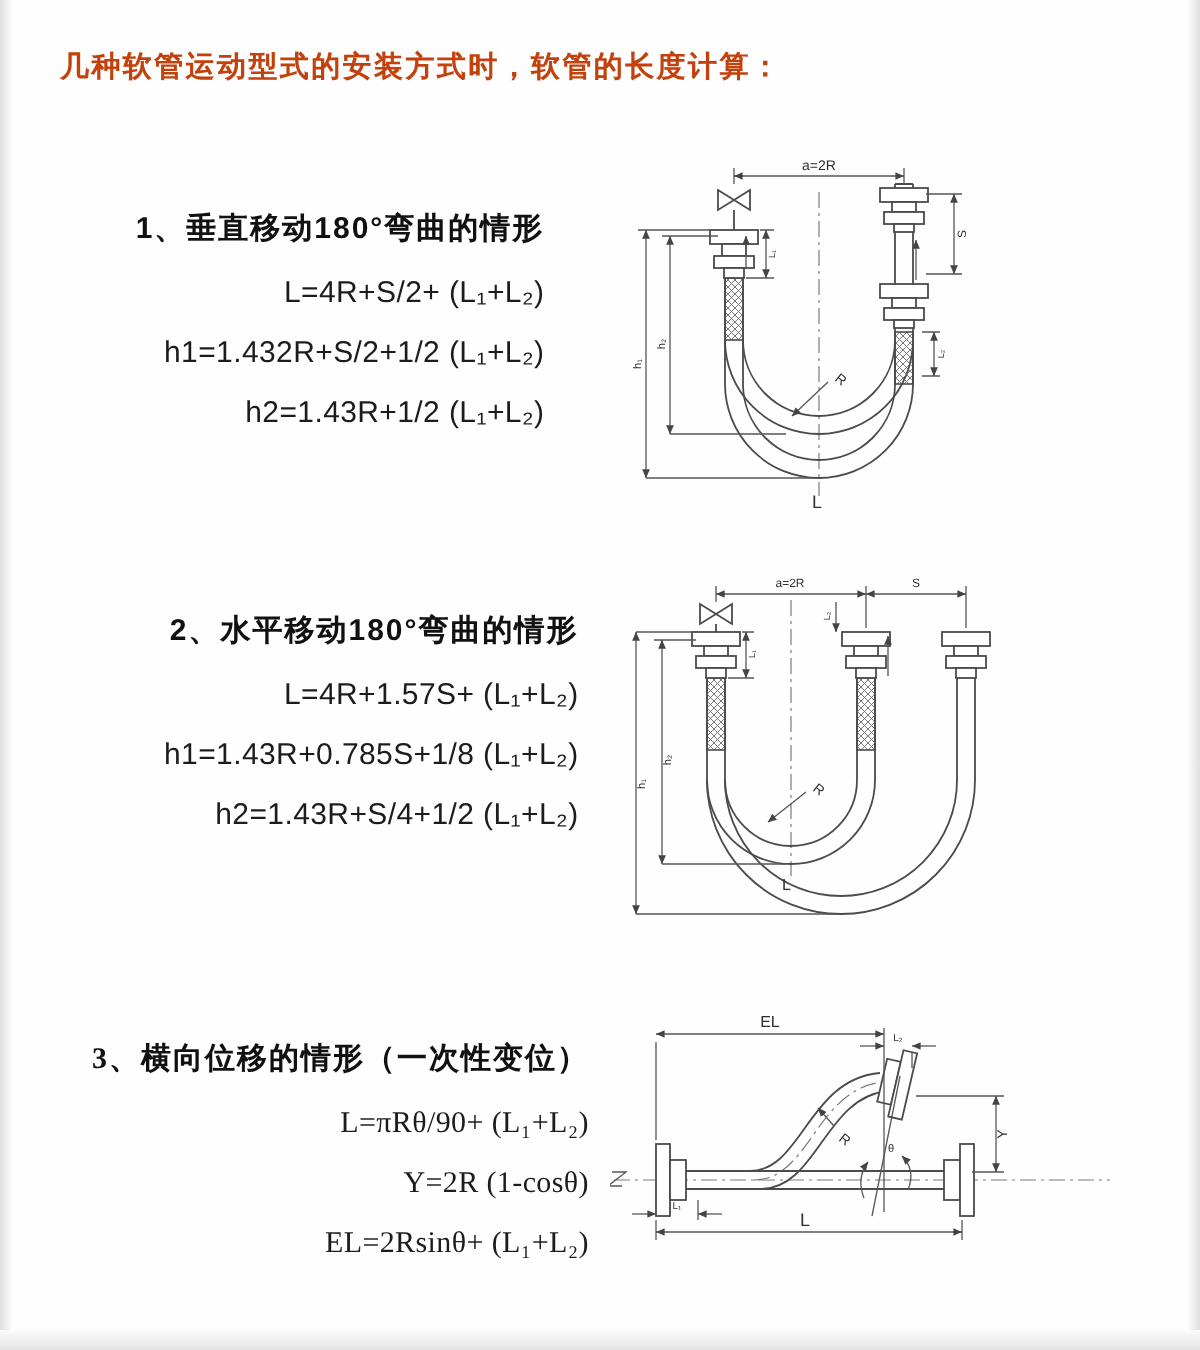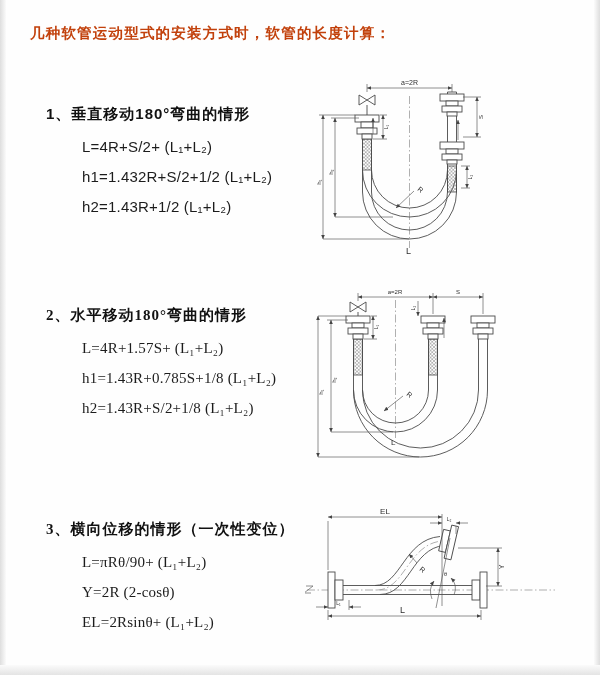--- a/index.html
+++ b/index.html
@@ -10,26 +10,26 @@
     color:#1a1a1a;
   }
   .edge{position:absolute;pointer-events:none;}
   .edge-l{left:0;top:0;width:6px;height:100%;background:linear-gradient(to right,#dedede,#fbfbfb);}
   .edge-r{right:0;top:0;width:6px;height:100%;background:linear-gradient(to left,#dedede,#fbfbfb);}
   .edge-b{left:0;bottom:0;width:100%;height:10px;background:linear-gradient(to top,#e4e4e4,#fbfbfb);}
   .title{
     position:absolute;left:30px;top:24px;
     font-size:14.5px;font-weight:bold;letter-spacing:1.2px;color:#c2410c;
   }
-  .section{position:absolute;left:46px;}
+  .section{position:absolute;left:46px;text-align:right;}
   .sec-heading{font-size:15px;font-weight:bold;letter-spacing:1px;color:#111;}
   .formulas{margin-top:8px;margin-left:36px;}
   .formula{font-size:15px;line-height:30px;letter-spacing:.2px;white-space:pre;color:#1c1c1c;}
   #sec1{top:105px;}
-  #sec2{top:306px;font-family:Liberation Serif, serif;}
+  #sec2{top:306px;}
   #sec3{top:520px;font-family:Liberation Serif, serif;}
   .diag{position:absolute;}
   #diag1{left:315px;top:70px;}
   #diag2{left:315px;top:270px;}
   #diag3{left:305px;top:500px;}
   svg .ln{stroke:#4b4b4b;stroke-width:.9;fill:none;}
   svg .dim{stroke:#555;stroke-width:.65;fill:none;}
   svg .cl{stroke:#7a7a7a;stroke-width:.6;fill:none;stroke-dasharray:8 2.5 1.5 2.5;}
   svg .fl{fill:#fff;stroke:#4b4b4b;stroke-width:.9;}
   svg .ht{fill:url(#hatch);stroke:#4b4b4b;stroke-width:.8;}
@@ -51,29 +51,29 @@
     <div class="formula">h1=1.432R+S/2+1/2 (L₁+L₂)</div>
     <div class="formula">h2=1.43R+1/2 (L₁+L₂)</div>
   </div>
 </div>
 
 <div class="section" id="sec2">
   <div class="sec-heading">2、水平移动180°弯曲的情形</div>
   <div class="formulas">
     <div class="formula">L=4R+1.57S+ (L₁+L₂)</div>
     <div class="formula">h1=1.43R+0.785S+1/8 (L₁+L₂)</div>
-    <div class="formula">h2=1.43R+S/2+1/8 (L₁+L₂)</div>
+    <div class="formula">h2=1.43R+S/4+1/2 (L₁+L₂)</div>
   </div>
 </div>
 
 <div class="section" id="sec3">
   <div class="sec-heading">3、横向位移的情形（一次性变位）</div>
   <div class="formulas">
     <div class="formula">L=πRθ/90+ (L₁+L₂)</div>
-    <div class="formula">Y=2R (2-cosθ)</div>
+    <div class="formula">Y=2R (1-cosθ)</div>
     <div class="formula">EL=2Rsinθ+ (L₁+L₂)</div>
   </div>
 </div>
 
 <svg id="diag1" class="diag" width="270" height="196" viewBox="0 0 270 196">
   <defs>
     <marker id="arr" viewBox="0 0 8 8" refX="7.6" refY="4" markerWidth="7" markerHeight="7" orient="auto-start-reverse">
       <path d="M0,0.6 L7.8,4 L0,7.4 Z" fill="#444"></path>
     </marker>
     <pattern id="hatch" width="3.5" height="3.5" patternUnits="userSpaceOnUse">

